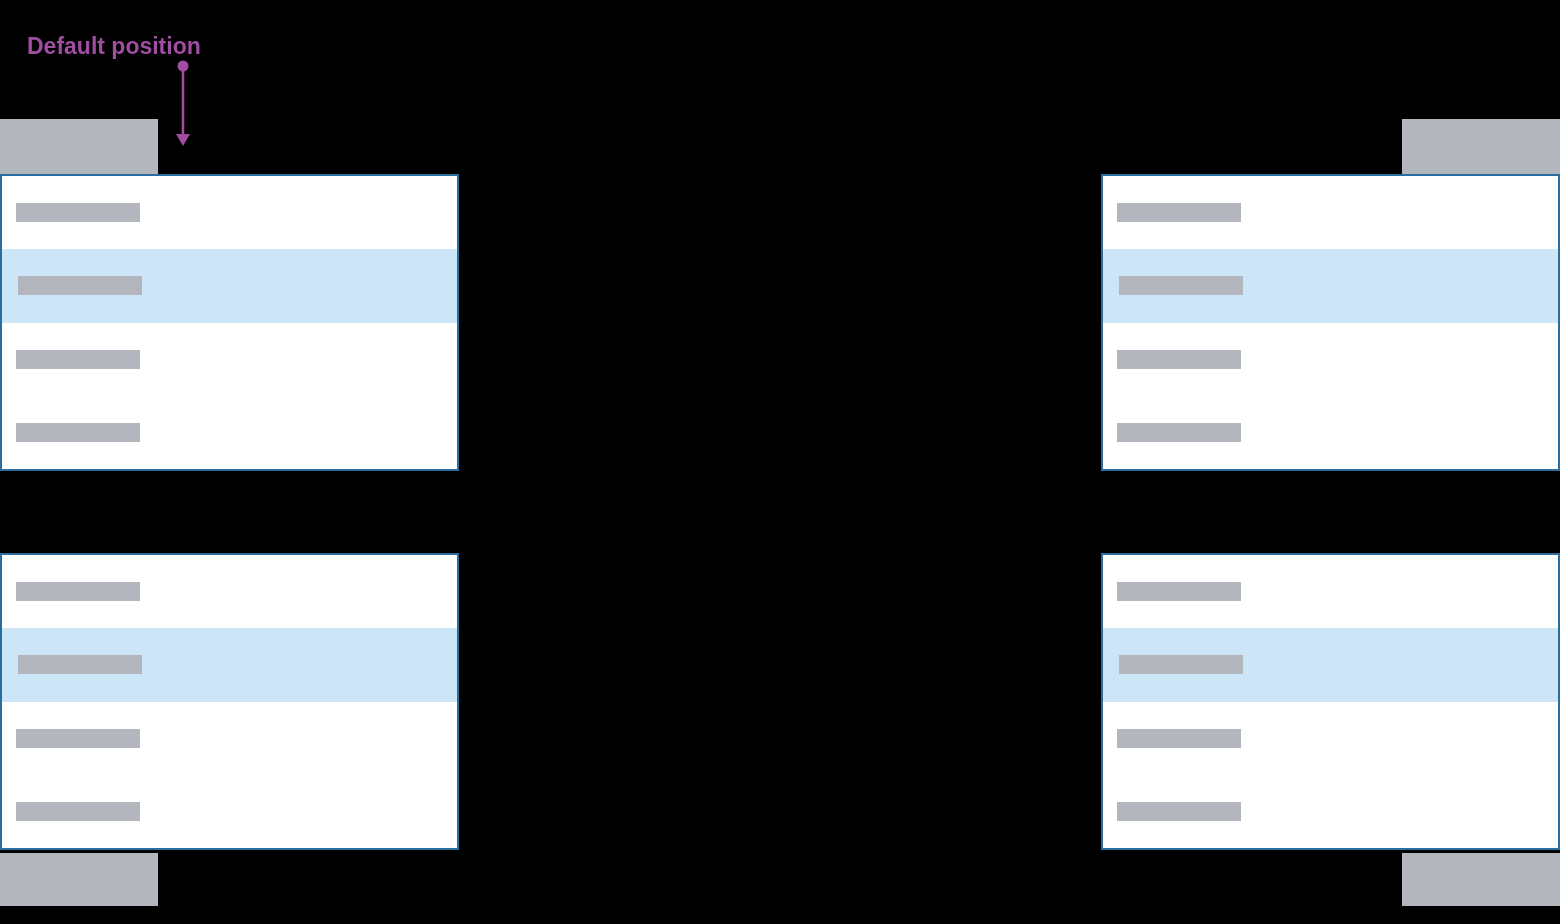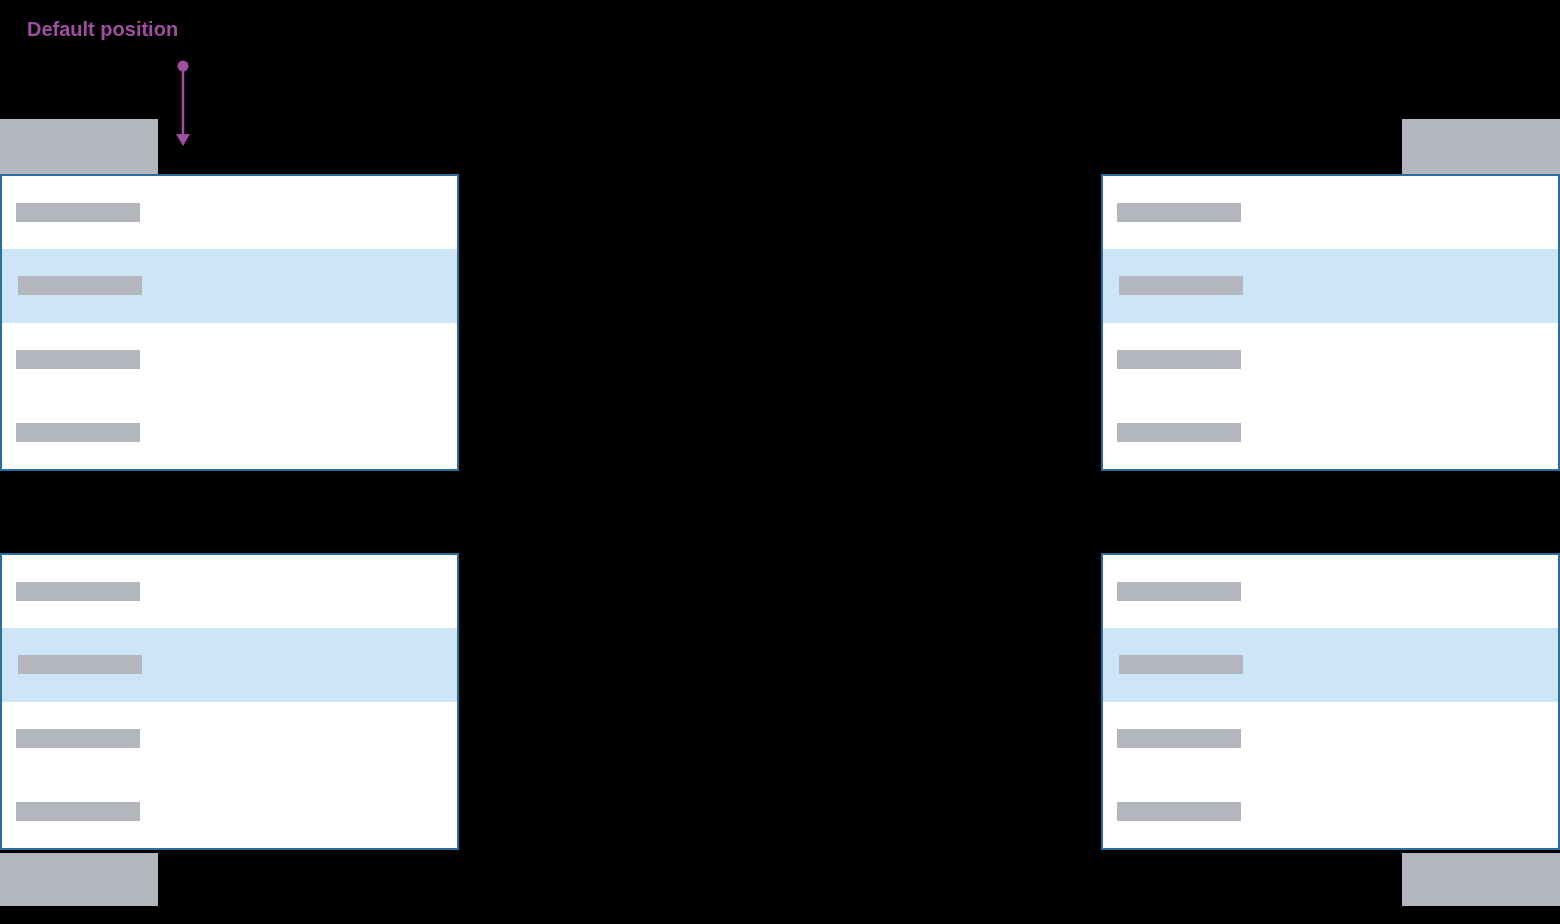--- a/index.html
+++ b/index.html
@@ -21,22 +21,22 @@
     position: relative;
     width: 1560px;
     height: 924px;
     background: var(--background);
   }
 
   
   .annotation {
     position: absolute;
     left: 27px;
-    top: 18px;
-    font-size: 20px;
+    top: 33px;
+    font-size: 23px;
     font-weight: 600;
     color: var(--annotation-purple);
     white-space: nowrap;
   }
   .arrow-svg {
     position: absolute;
     left: 170px;
     top: 56px;
     width: 26px;
     height: 96px;

